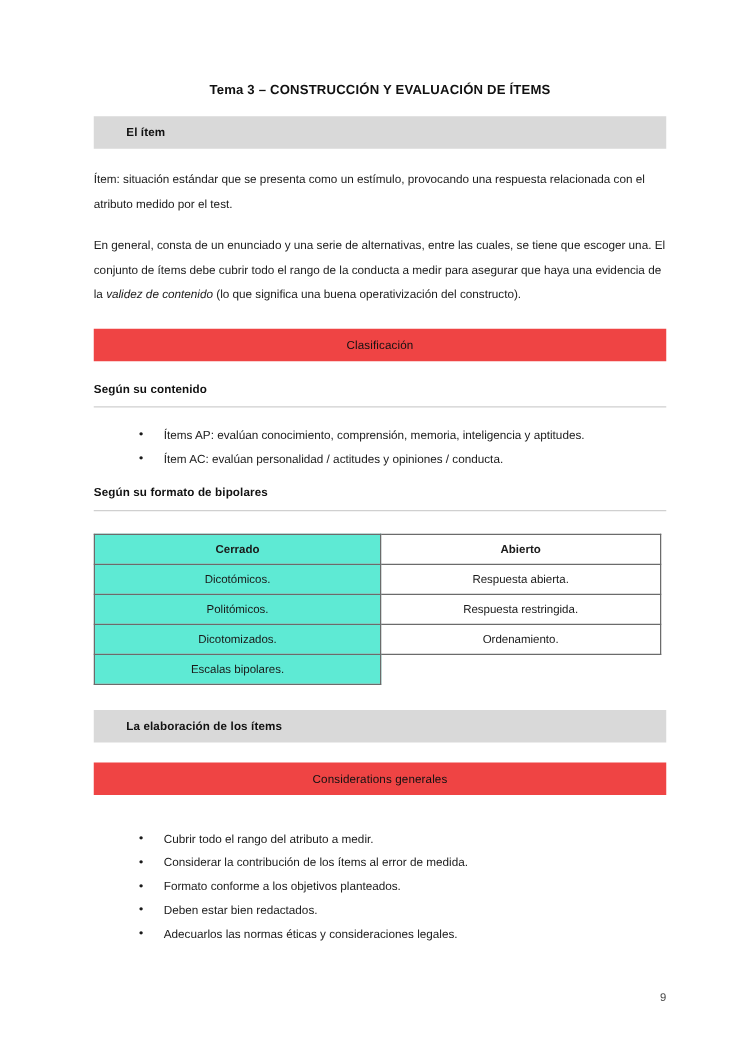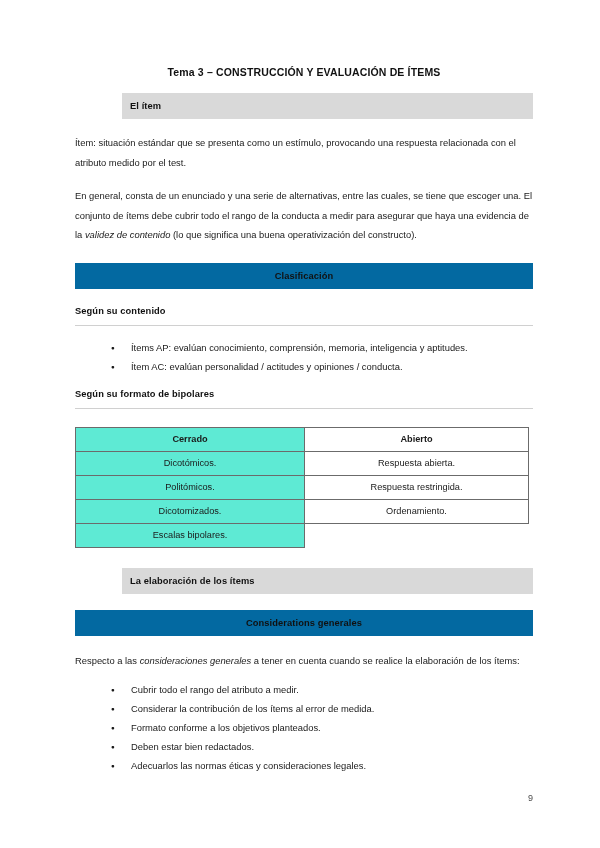--- a/index.html
+++ b/index.html
@@ -31,29 +31,28 @@
     letter-spacing: 0.15px;
     margin: 0;
     padding-top: 66px;
     color: #111;
   }
   .section-bar {
     background: #d9d9d9;
     font-size: 9.3px;
     font-weight: bold;
     color: #111;
-    padding: 8px 10px 8px 8px;
+    padding: 8px 10px 8px 26px;
     box-sizing: border-box;
     letter-spacing: 0.1px;
-    margin-left: 47px;
   }
   .subsection-bar {
-    background: #0369a1;
+    background: #ef4444;
     font-size: 9.3px;
-    font-weight: bold;
+    font-weight: normal;
     color: #111;
     text-align: center;
     padding: 8px 10px;
     box-sizing: border-box;
     letter-spacing: 0.1px;
   }
   p.body {
     font-size: 9.4px;
     line-height: 19.5px;
     margin: 0;
@@ -213,21 +212,20 @@
   <div style="height:20px"></div>
 
   <div class="section-bar">La elaboración de los ítems</div>
 
   <div style="height:16px"></div>
 
   <div class="subsection-bar">Considerations generales</div>
 
   <div style="height:15px"></div>
 
-  <p class="body"><span>Respecto a las </span><span class="ital">consideraciones generales</span><span> a tener en cuenta cuando se realice la elaboración de los ítems:</span></p>
 
   <div style="height:10px"></div>
 
   <ul class="bullets">
     <li>Cubrir todo el rango del atributo a medir.</li>
     <li>Considerar la contribución de los ítems al error de medida.</li>
     <li>Formato conforme a los objetivos planteados.</li>
     <li>Deben estar bien redactados.</li>
     <li>Adecuarlos las normas éticas y consideraciones legales.</li>
   </ul>

